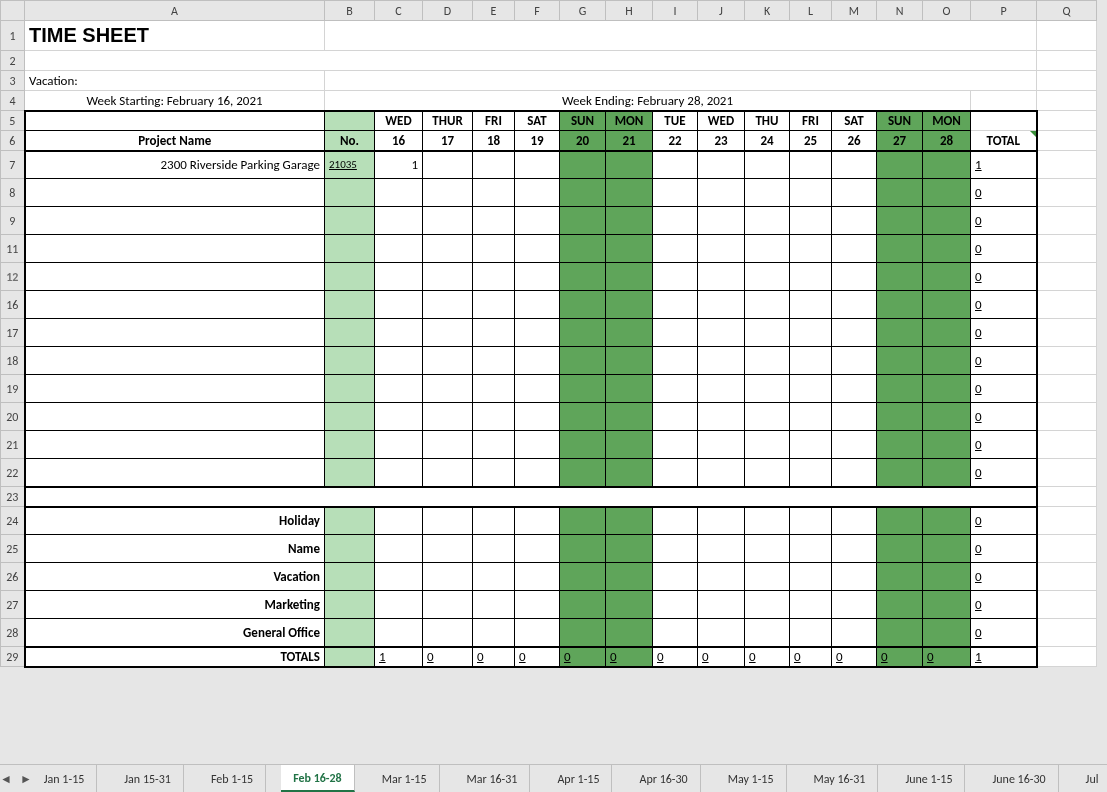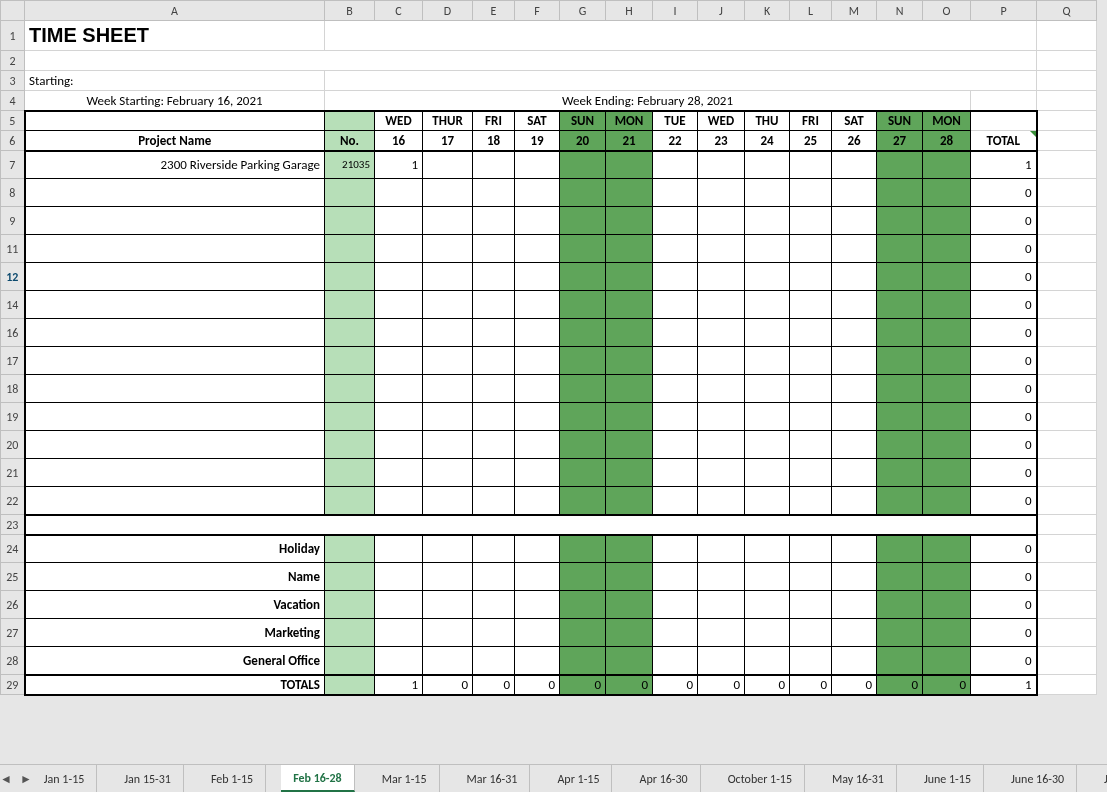--- a/index.html
+++ b/index.html
@@ -26,21 +26,21 @@
     height: 20px;
   }
   .rowhdr {
     background: #e6e6e6;
     border: 1px solid #bfbfbf;
     text-align: center;
     font-size: 12px;
     color: #444;
     width: 24px;
   }
-  .rowhdr.active { color: #0c4a6e; font-weight: bold; }
+  .rowhdr.active { color: #737373; font-weight: bold; }
 
   .cell {
     border: 1px solid #d4d4d4;
     background: #fff;
     height: 20px;
     padding: 0 4px;
     vertical-align: middle;
     overflow: hidden;
     white-space: nowrap;
   }
@@ -52,21 +52,21 @@
   .btThick { border-top: 2px solid #000 !important; }
   .brThick { border-right: 2px solid #000 !important; }
   .blThick { border-left: 2px solid #000 !important; }
 
   .no-col { background: #b7dfb8 !important; }
   .wknd   { background: #5fa55a !important; }
   .wknd-h { background: #5fa55a !important; font-weight: bold; margin-top: 28px; }
 
   .title { font-size: 20px; font-weight: bold; font-family: Arial, sans-serif; }
   .hdr-bold { font-weight: bold; text-align: center; }
-  .center { text-align: right; }
+  .center { text-align: left; text-decoration: underline; }
   .right  { text-align: right; }
   .total-indicator {
     position: relative;
   }
   .total-indicator::after {
     content: '';
     position: absolute;
     top: 0; right: 0;
     width: 0; height: 0;
     border-top: 6px solid #3a8f3a;
@@ -160,21 +160,21 @@
   </tr>
 
   <tr style="height:10px">
     <td class="rowhdr">2</td>
     <td class="cell" colspan="16" style="height:10px"></td>
     <td class="cell"></td>
   </tr>
 
   <tr>
     <td class="rowhdr">3</td>
-    <td class="cell">Starting:</td>
+    <td class="cell">Vacation:</td>
     <td class="cell" colspan="15"></td>
     <td class="cell"></td>
   </tr>
 
   <tr>
     <td class="rowhdr">4</td>
     <td class="cell bbThick">Week Starting: February 16, 2021</td>
     <td class="cell bbThick" colspan="14">Week Ending: February 28, 2021</td>
     <td class="cell bbThick"></td>
     <td class="cell"></td>
@@ -318,40 +318,20 @@
           <td class="cell br bb right"></td>
           <td class="cell br bb right"></td>
           <td class="cell br bb right"></td>
           <td class="cell br bb right"></td>
           <td class="cell wknd br bb right"></td>
           <td class="cell wknd br bb right"></td>
           <td class="cell brThick bb center">0</td>
           <td class="cell"></td>
         </tr>
         <tr style="height: 28px;">
-          <td class="rowhdr">14</td>
-          <td class="cell blThick br bb right"></td>
-          <td class="cell no-col br bb center" style="font-size:11px"></td>
-          <td class="cell br bb right"></td>
-          <td class="cell br bb right"></td>
-          <td class="cell br bb right"></td>
-          <td class="cell br bb right"></td>
-          <td class="cell wknd br bb right"></td>
-          <td class="cell wknd br bb right"></td>
-          <td class="cell br bb right"></td>
-          <td class="cell br bb right"></td>
-          <td class="cell br bb right"></td>
-          <td class="cell br bb right"></td>
-          <td class="cell br bb right"></td>
-          <td class="cell wknd br bb right"></td>
-          <td class="cell wknd br bb right"></td>
-          <td class="cell brThick bb center">0</td>
-          <td class="cell"></td>
-        </tr>
-        <tr style="height: 28px;">
           <td class="rowhdr">16</td>
           <td class="cell blThick br bb right"></td>
           <td class="cell no-col br bb center" style="font-size:11px"></td>
           <td class="cell br bb right"></td>
           <td class="cell br bb right"></td>
           <td class="cell br bb right"></td>
           <td class="cell br bb right"></td>
           <td class="cell wknd br bb right"></td>
           <td class="cell wknd br bb right"></td>
           <td class="cell br bb right"></td>
@@ -630,19 +610,19 @@
   </div>
   <div id="tab-list" style="display:flex;gap:15px;">
       <div class="tab">Jan 1-15</div>
       <div class="tab">Jan 15-31</div>
       <div class="tab">Feb 1-15</div>
       <div class="tab active">Feb 16-28</div>
       <div class="tab">Mar 1-15</div>
       <div class="tab">Mar 16-31</div>
       <div class="tab">Apr 1-15</div>
       <div class="tab">Apr 16-30</div>
-      <div class="tab">October 1-15</div>
+      <div class="tab">May 1-15</div>
       <div class="tab">May 16-31</div>
       <div class="tab">June 1-15</div>
       <div class="tab">June 16-30</div>
       <div class="tab">Jul</div>
     </div>
 </div>
 
 </body></html>

